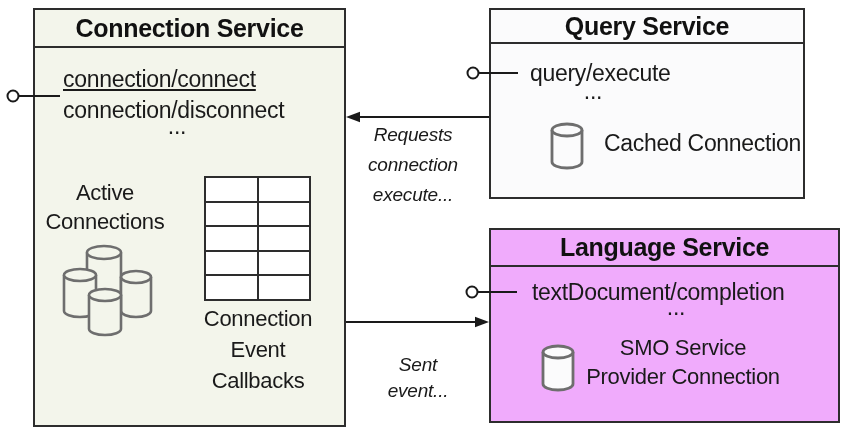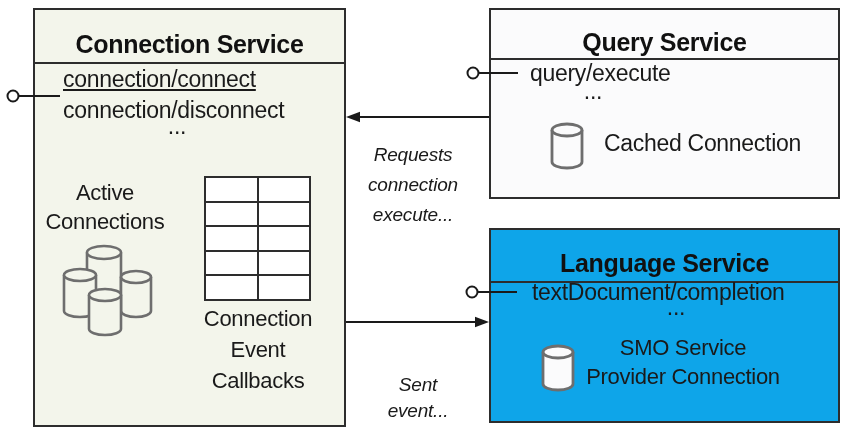--- a/index.html
+++ b/index.html
@@ -2,36 +2,36 @@
 <html><head>
 <meta charset="utf-8">
 <style>
   html,body{margin:0;padding:0;background:#ffffff;}
   .canvas{
     position:relative;width:846px;height:436px;background:#ffffff;overflow:hidden;
     font-family:"Liberation Sans",sans-serif;color:#1a1a1a;
   }
   .svcbox{position:absolute;border:2px solid #2d2d2d;box-sizing:border-box;}
   .box-connection{left:33px;top:8px;width:313px;height:419px;background:#f3f5eb;}
-  .box-query{left:489px;top:8px;width:351px;height:191px;background:#fbfbfc;}
-  .box-language{left:489px;top:228px;width:351px;height:195px;background:#0ea5e9;}
+  .box-query{left:489px;top:8px;width:316px;height:191px;background:#fbfbfc;}
+  .box-language{left:489px;top:228px;width:351px;height:195px;background:#f0abfc;}
   .svc-title{
     position:absolute;left:0;top:0;width:100%;border-bottom:2px solid #2d2d2d;box-sizing:border-box;
     display:flex;align-items:center;justify-content:center;
-    font-weight:bold;font-size:25px;letter-spacing:-0.3px;color:#111;margin-top:16px;
+    font-weight:bold;font-size:25px;letter-spacing:-0.3px;color:#111;
   }
   .t-conn{height:38px;}
   .t-query{height:34px;}
   .t-lang{height:37px;}
   .txt{position:absolute;font-size:23px;letter-spacing:-0.3px;line-height:30px;white-space:nowrap;}
   .txt-c{text-align:center;}
   .multi{position:absolute;text-align:center;font-size:22px;letter-spacing:-0.3px;white-space:nowrap;}
   .flow-label{
     position:absolute;text-align:center;font-style:italic;font-size:19px;letter-spacing:-0.2px;
-    color:#1a1a1a;white-space:nowrap;margin-top:20px;
+    color:#1a1a1a;white-space:nowrap;
   }
   .cbgrid{
     position:absolute;left:169px;top:166px;width:107px;height:125px;box-sizing:border-box;
     background:#2d2d2d;display:grid;grid-template-columns:1fr 1fr;grid-template-rows:repeat(5,1fr);
     gap:2px;padding:2px;
   }
   .cbgrid>div{background:#ffffff;}
   .overlay{position:absolute;left:0;top:0;width:846px;height:436px;pointer-events:none;}
   .icon-abs{position:absolute;}
 </style>

